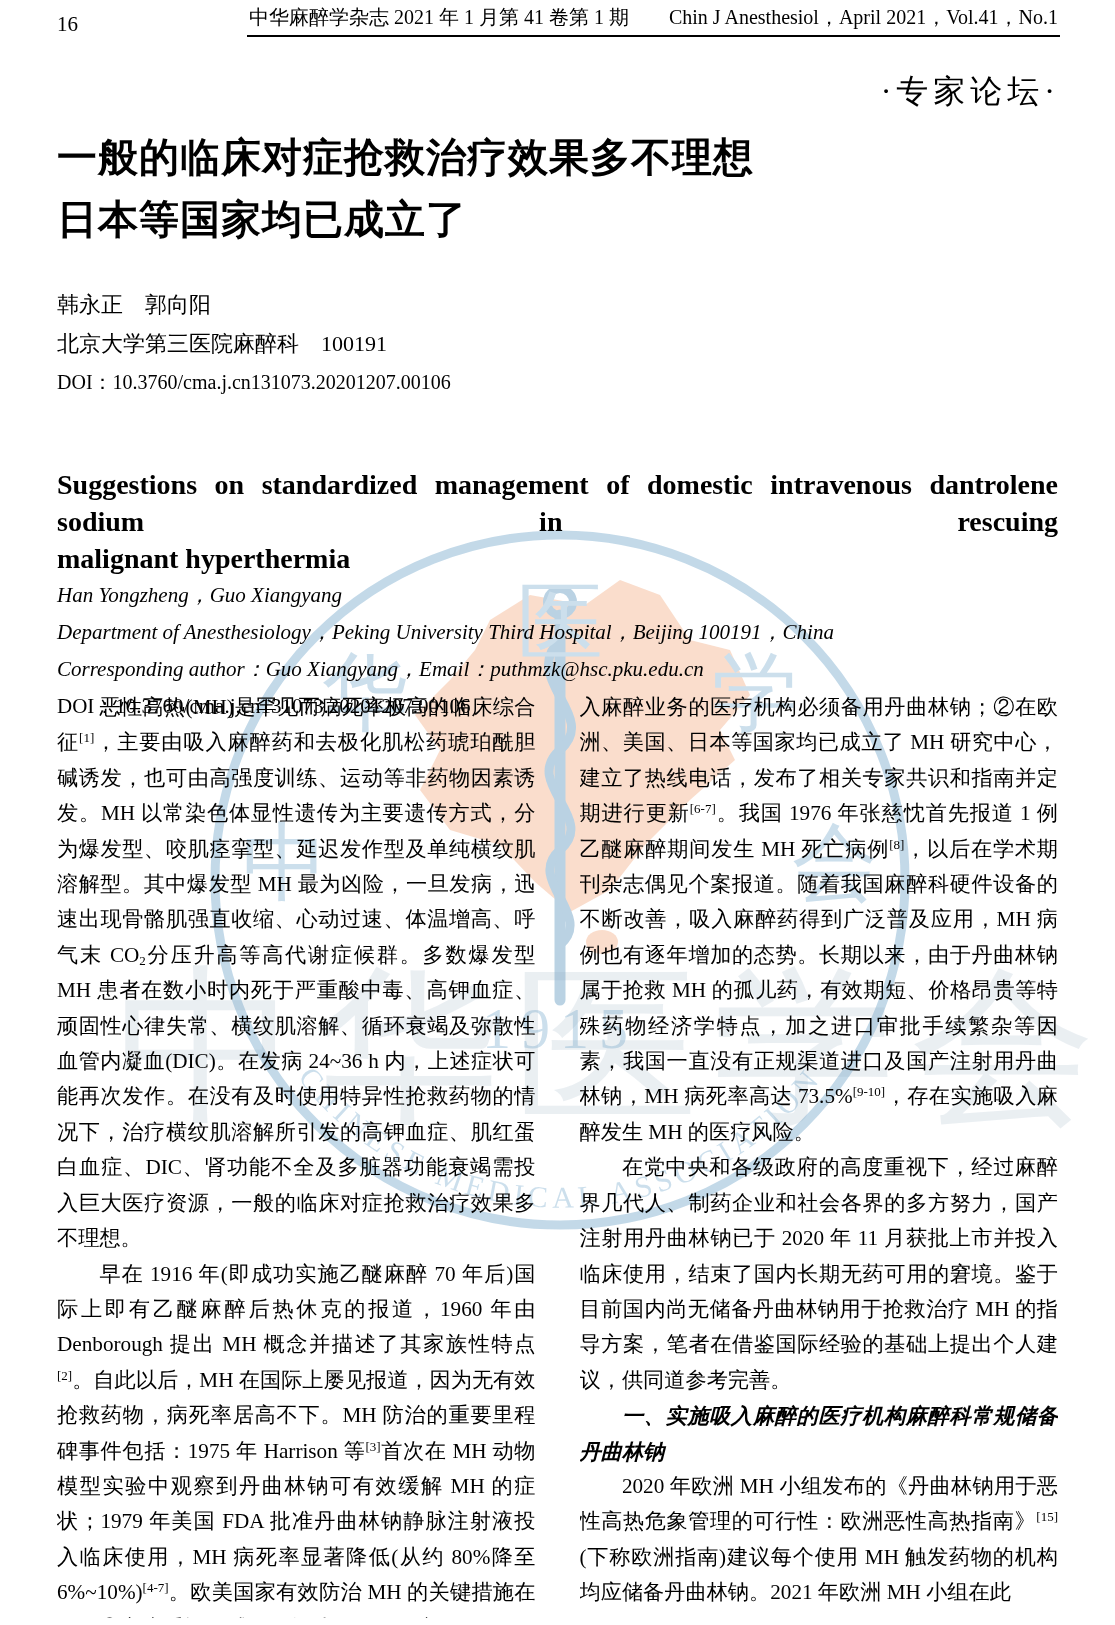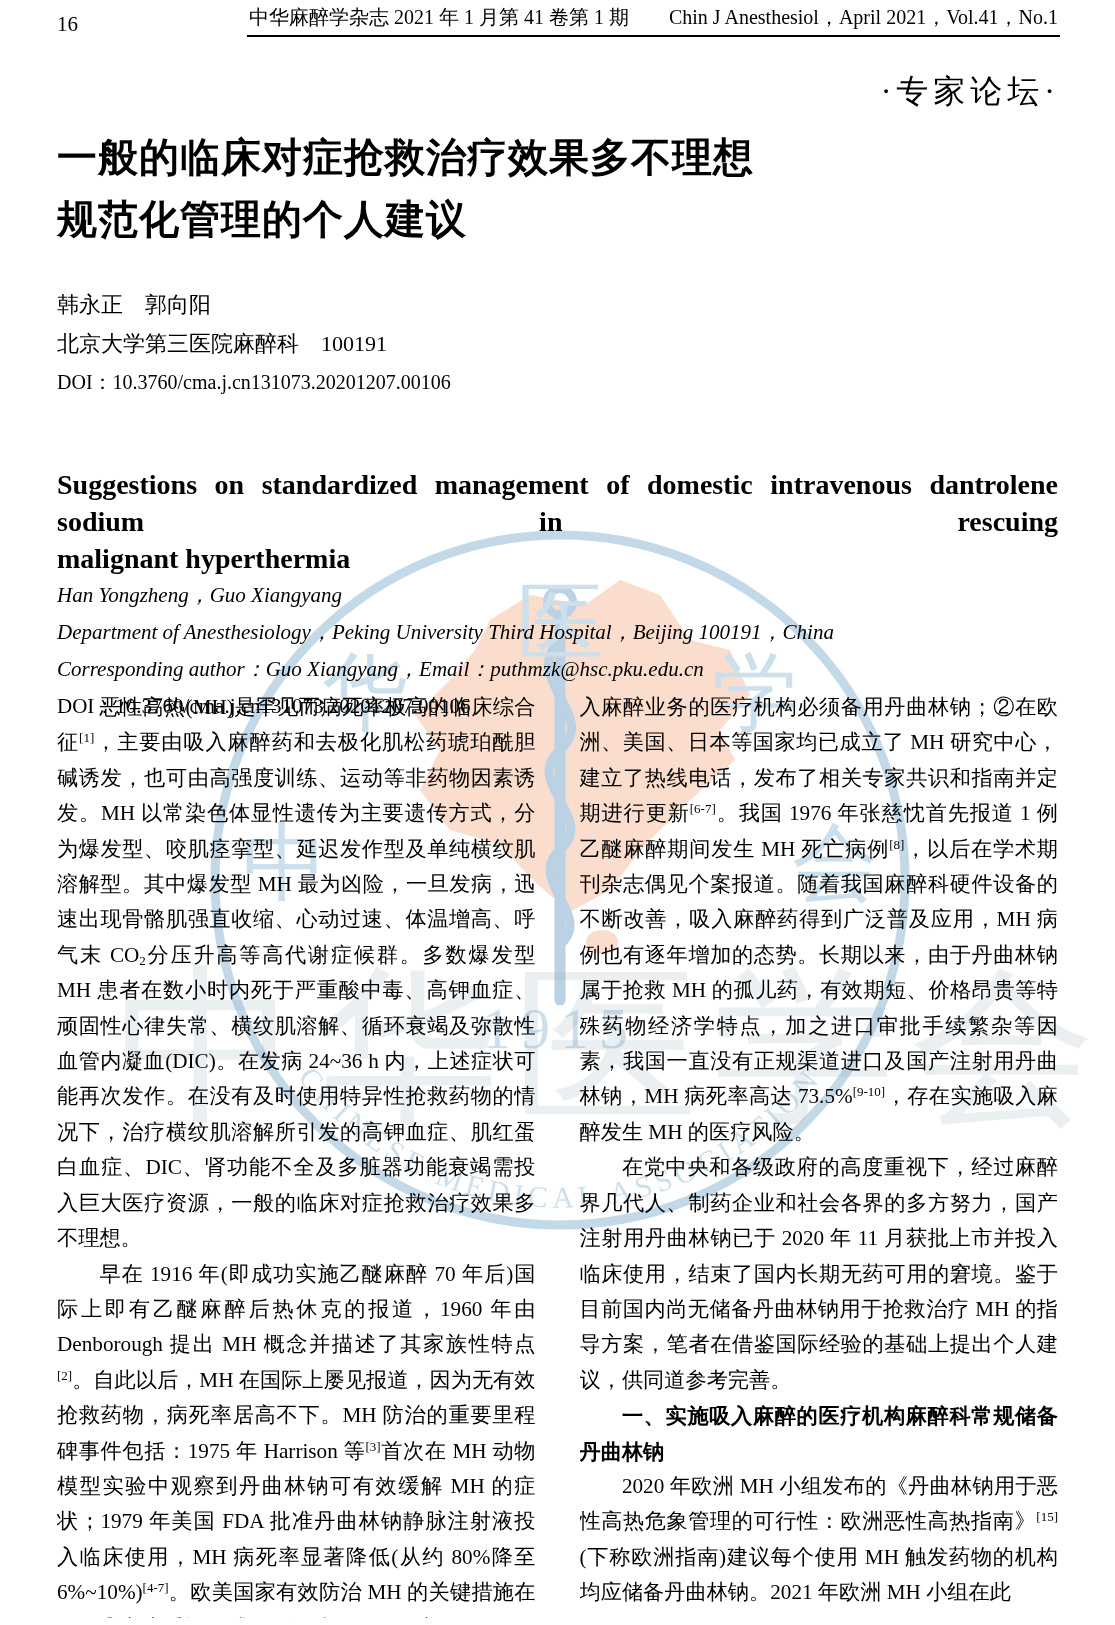--- a/index.html
+++ b/index.html
@@ -25,21 +25,21 @@
   .meta .doi{font-size:20px;}
   .en{position:absolute;top:466px;left:57px;width:1001px;font-size:21px;line-height:37px;}
   .en .bold{font-weight:700;font-size:28px;}
   .en .just{text-align:justify;text-align-last:justify;}
   .en .it{font-style:italic;}
   .cols{position:absolute;top:690px;left:57px;width:1001px;display:flex;gap:44px;}
   .col{width:487px;height:928px;overflow:hidden;font-size:21.2px;line-height:35.4px;
        text-align:justify;text-justify:inter-character;}
   .col p{margin:0;}
   .col .indent{text-indent:2em;}
-  .col .heading{font-family:"Liberation Sans","DejaVu Sans",sans-serif;font-weight:700;}
+  .col .heading{font-family:"Liberation Sans","DejaVu Sans",sans-serif;font-weight:700;font-style:italic;}
   sup{font-size:13px;line-height:0;vertical-align:7px;letter-spacing:0;}
   sub{font-size:13px;line-height:0;vertical-align:-3px;}
   .seal-txt{font-family:"Liberation Serif","DejaVu Serif",serif;}
 </style>
 </head>
 <body>
 
 <div class="page">
 
   <svg class="wm wm-seal" viewBox="0 0 740 760" xmlns="http://www.w3.org/2000/svg">
@@ -72,21 +72,21 @@
   <div class="content">
     <div class="hdr">
       <span class="pgnum">16</span>
       <span class="jline">中华麻醉学杂志 2021 年 1 月第 41 卷第 1 期　　Chin J Anesthesiol，April 2021，Vol.41，No.1</span>
     </div>
 
     <div class="slabel">·专家论坛·</div>
 
     <div class="title">
       <span>一般的临床对症抢救治疗效果多不理想</span><br>
-      <span>规范化管理的个人建议</span>
+      <span>日本等国家均已成立了</span>
     </div>
 
     <div class="meta">
       <div>韩永正　郭向阳</div>
       <div>北京大学第三医院麻醉科　100191</div>
       <div class="doi">DOI：10.3760/cma.j.cn131073.20201207.00106</div>
     </div>
 
     <div class="en">
       <div class="bold just">Suggestions on standardized management of domestic intravenous dantrolene sodium in rescuing</div>

